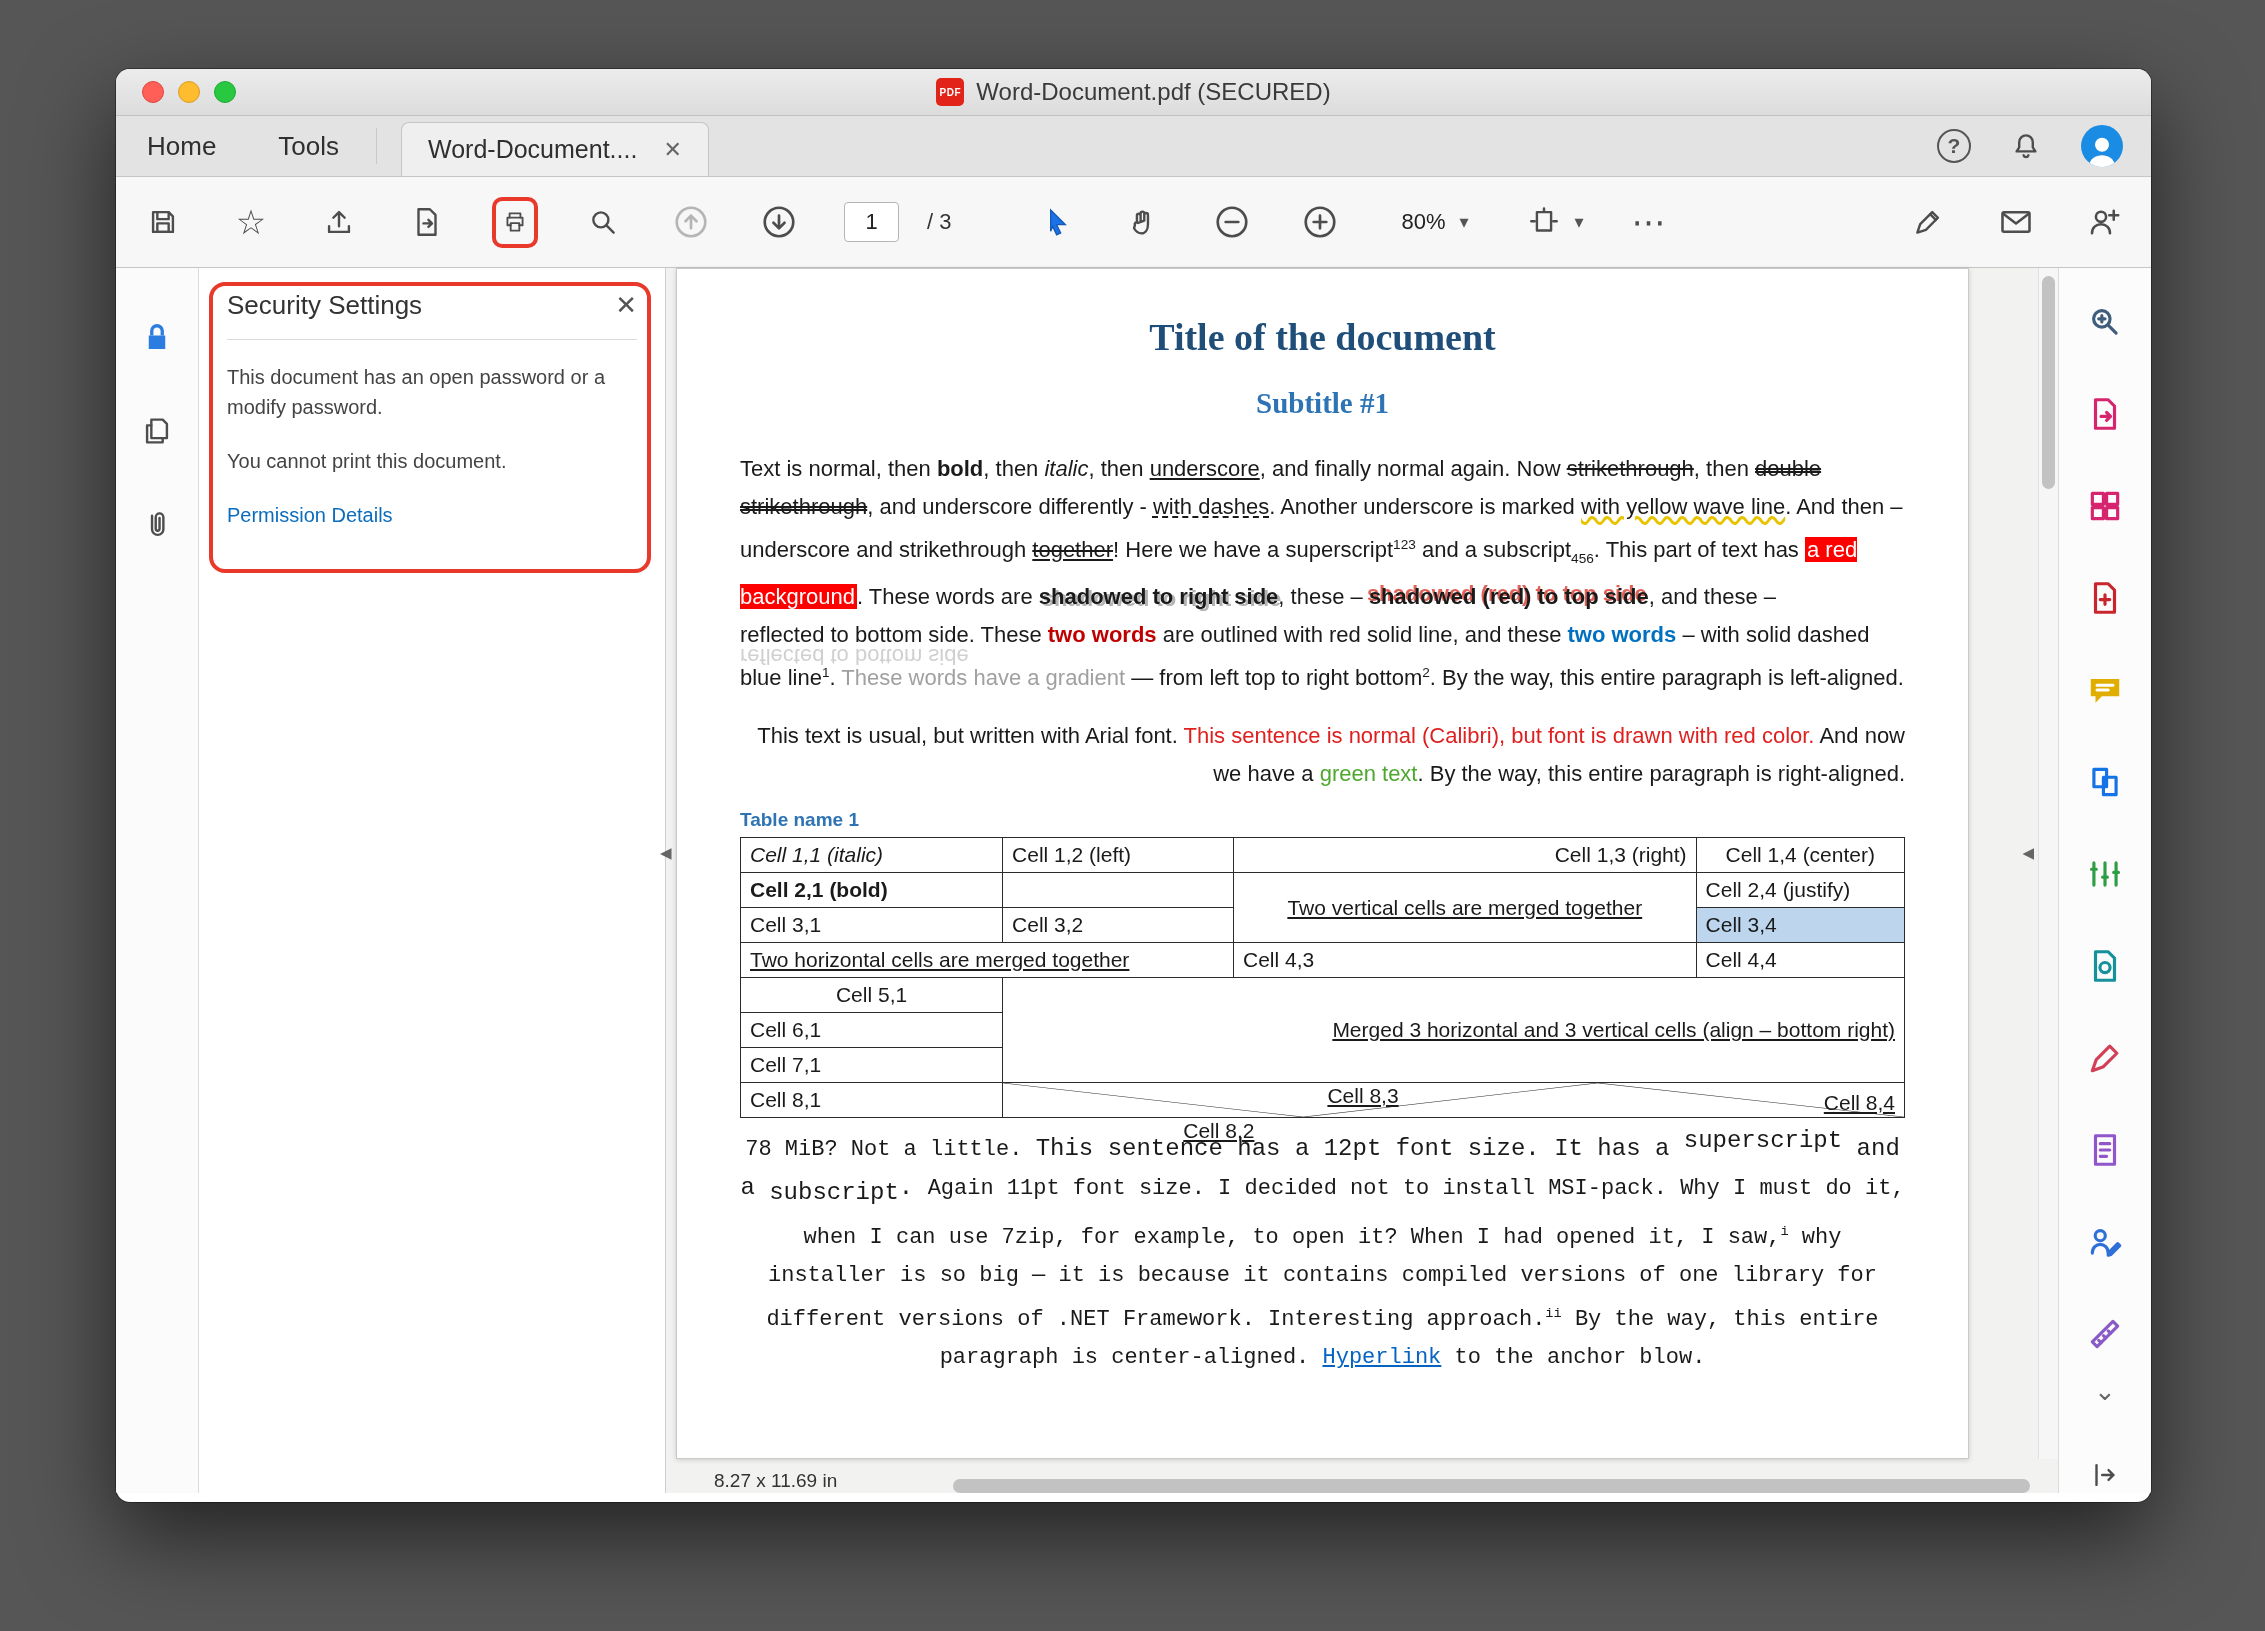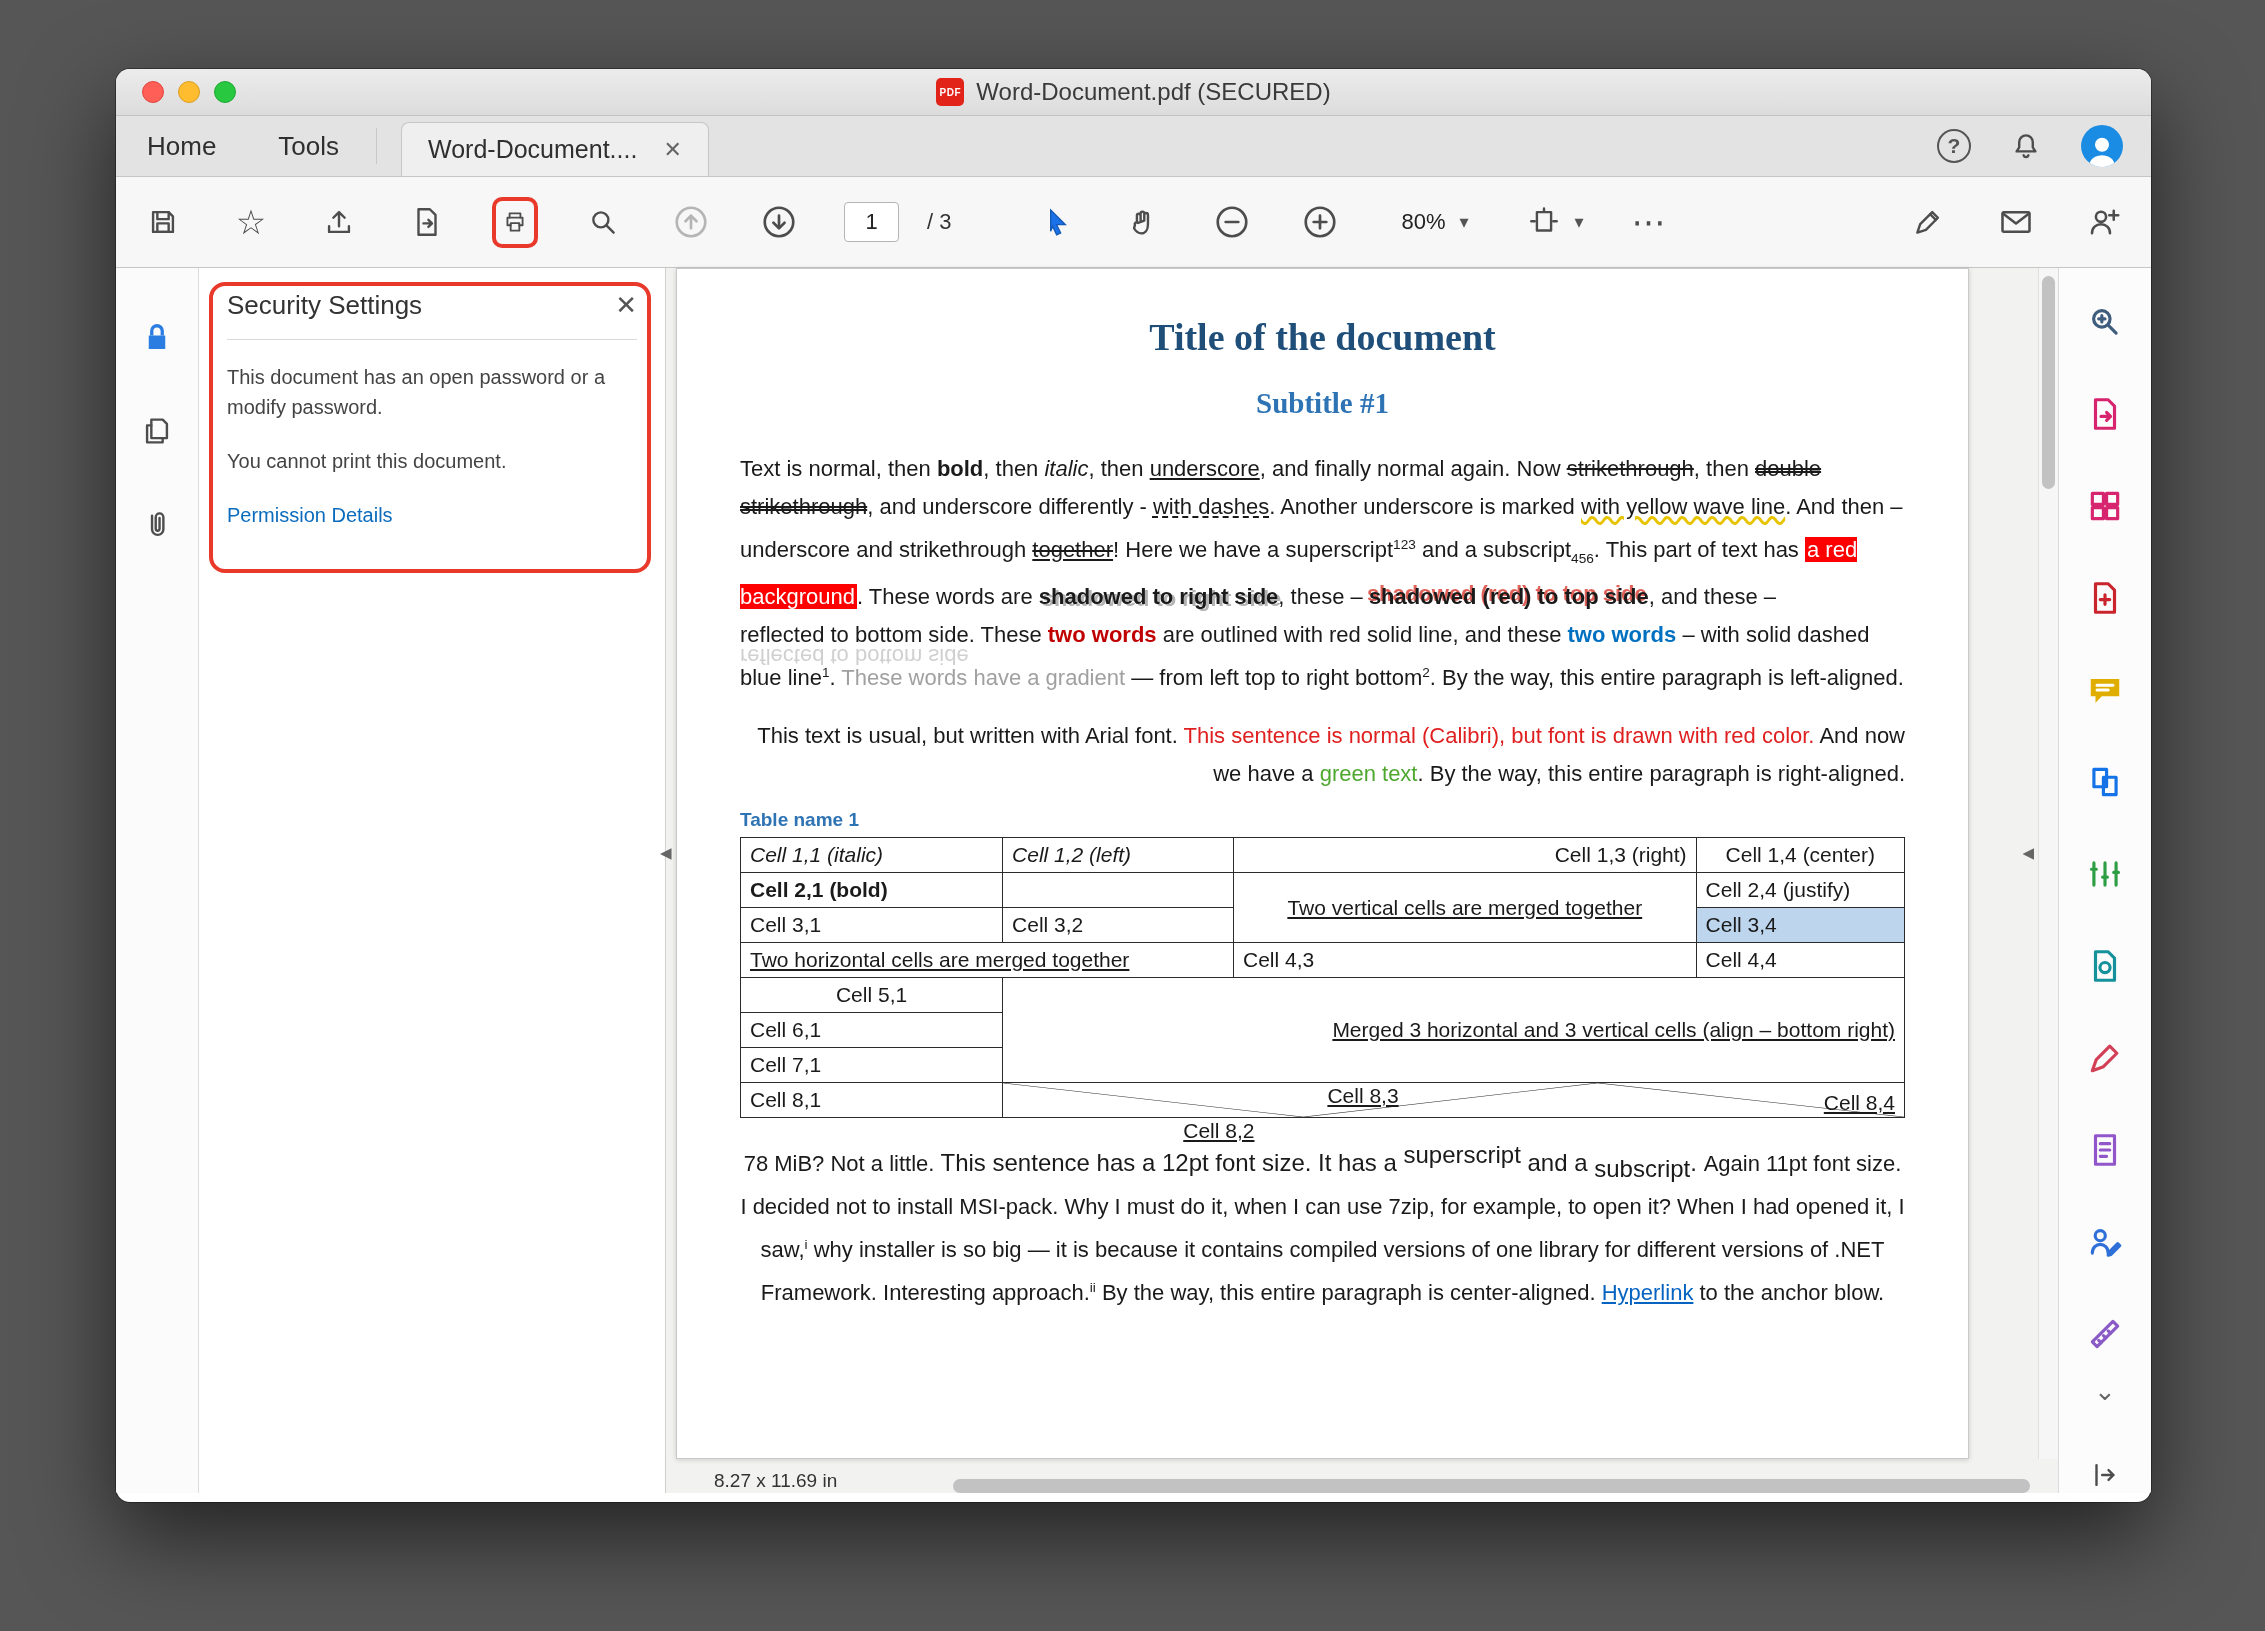--- a/index.html
+++ b/index.html
@@ -85,21 +85,21 @@
   .hscroll { position:absolute; left:287px; right:28px; top:10px; height:14px; }
   .hthumb { position:absolute; inset:0; background:#c2c2c2; border-radius:7px; }
 
   
   .doc-title { font-family:"Liberation Serif",serif; font-weight:bold; font-size:38px; color:#1f4e79;
     text-align:center; margin:18px 0 28px; }
   .doc-subtitle { font-family:"Liberation Serif",serif; font-weight:bold; font-size:29px; color:#2e74b5;
     text-align:center; margin:0 0 30px; }
   .body-p { font-size:22px; line-height:38px; margin-bottom:20px; }
   .p2 { text-align:right; margin-bottom:16px; }
-  .p3 { text-align:center; margin-top:18px; }
+  .p3 { text-align:center; margin-top:4px;font-family:Liberation Mono, monospace; }
   .b { font-weight:bold; } .i { font-style:italic; }
   .u { text-decoration:underline; }
   .strike { text-decoration:line-through; }
   .dstrike { text-decoration:line-through; text-decoration-style:double; }
   .udash { text-decoration:underline; text-decoration-style:dashed; }
   .uwavy { text-decoration:underline; text-decoration-style:wavy; text-decoration-color:#e8c400; text-decoration-thickness:3px; }
   .ustrike { text-decoration:underline line-through; }
   .sup { vertical-align:super; font-size:0.62em; }
   .sub { vertical-align:sub; font-size:0.62em; }
   .redbg { background:#ff0000; color:#fff; padding:0 2px; }
@@ -113,21 +113,21 @@
     white-space:nowrap; pointer-events:none; }
   .red-txt { color:#e02020; } .green-txt { color:#4ea72e; }
   .pt12 { font-size:24px; }
   .doc-link { color:#0563c1; text-decoration:underline; cursor:pointer; }
 
   .table-name { font-size:19px; font-weight:600; color:#2e74b5; margin:6px 0 6px; }
   table.doc-table { border-collapse:separate; border-spacing:0; width:100%;
     border-left:1.6px solid #2b2b2b; border-top:1.6px solid #2b2b2b; font-size:21px; }
   table.doc-table td { border-right:1.6px solid #2b2b2b; border-bottom:1.6px solid #2b2b2b;
     padding:2px 9px; height:35px; vertical-align:middle; }
-  td.dash-r { border-right-style:dashed; border-right-color:#777;font-style:italic; }
+  td.dash-r { border-right-style:dashed; border-right-color:#777; }
   td.dash-b { border-bottom-style:dashed; border-bottom-color:#777; }
   td.hl-blue { background:#bdd6ee; }
   td.ctr { text-align:center; } td.rgt { text-align:right; }
   td.merged-big { vertical-align:bottom; text-align:right; }
   td.diag { position:relative; padding:0; height:87px; }
   .diag svg { position:absolute; inset:0; width:100%; height:100%; }
   .dlabel { position:absolute; font-size:21px;text-decoration:underline; }
   .d82 { left:20%; top:36px; } .d83 { left:36%; top:1px; } .d84 { right:9px; bottom:2px; }
 
   

